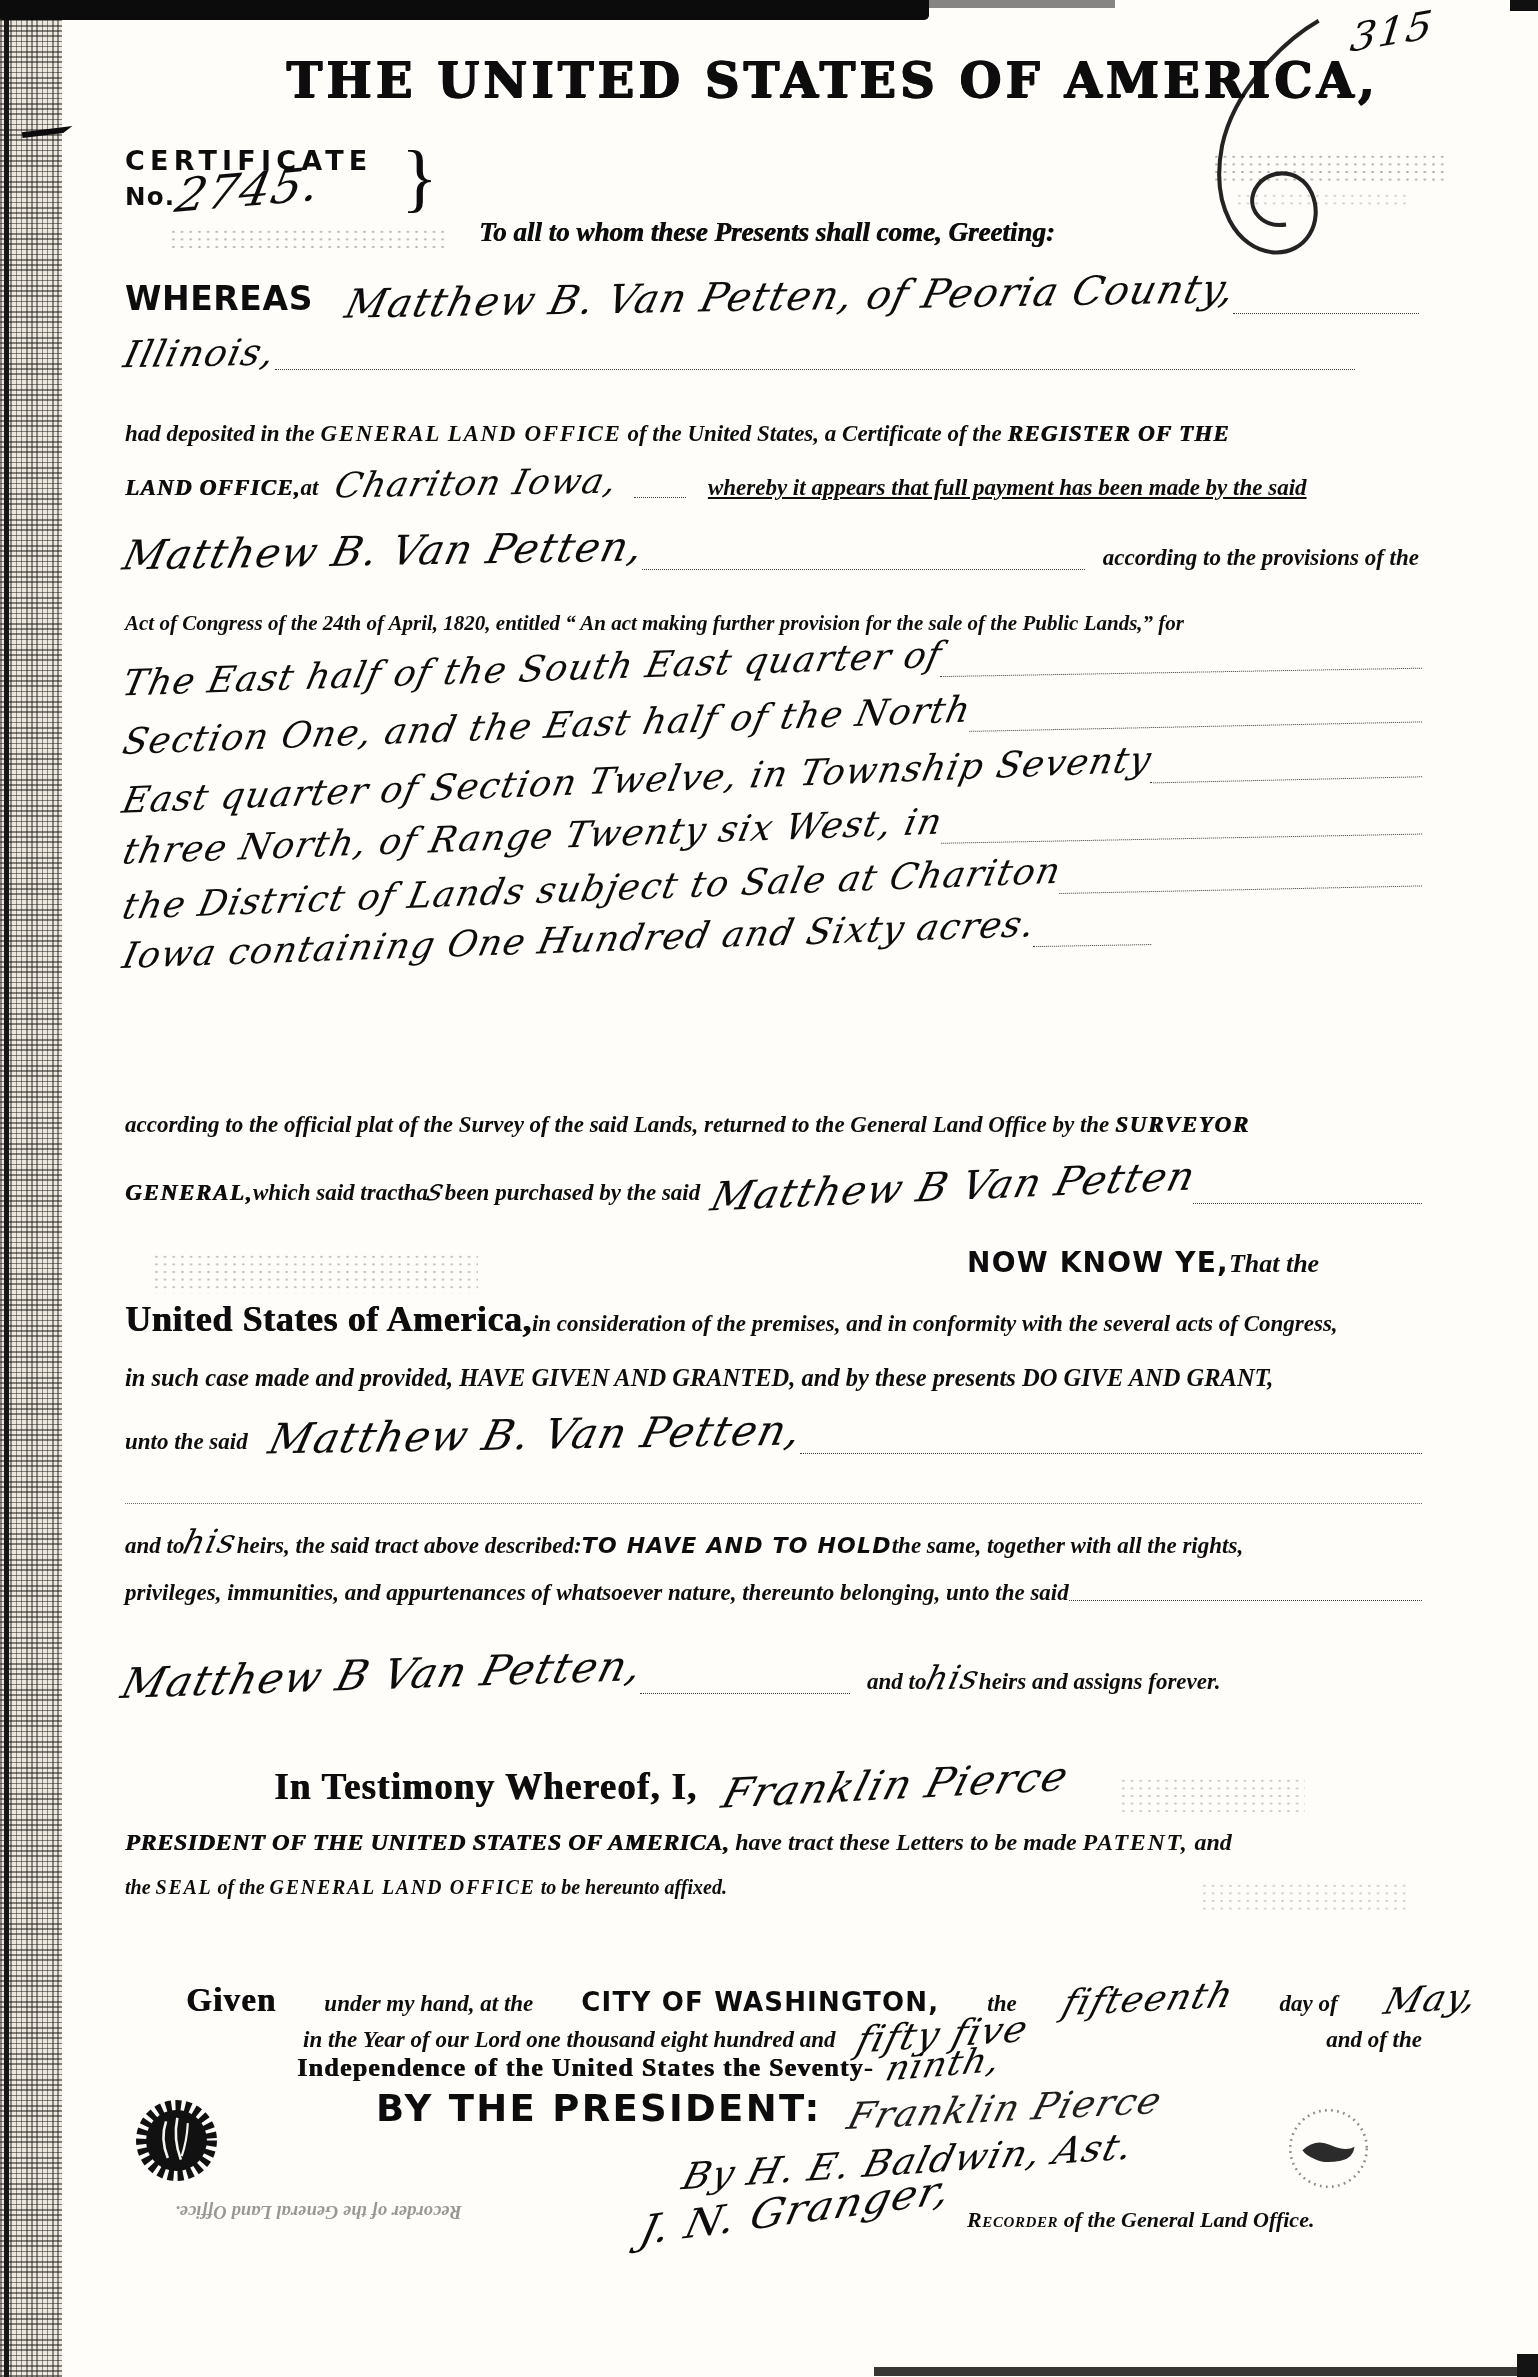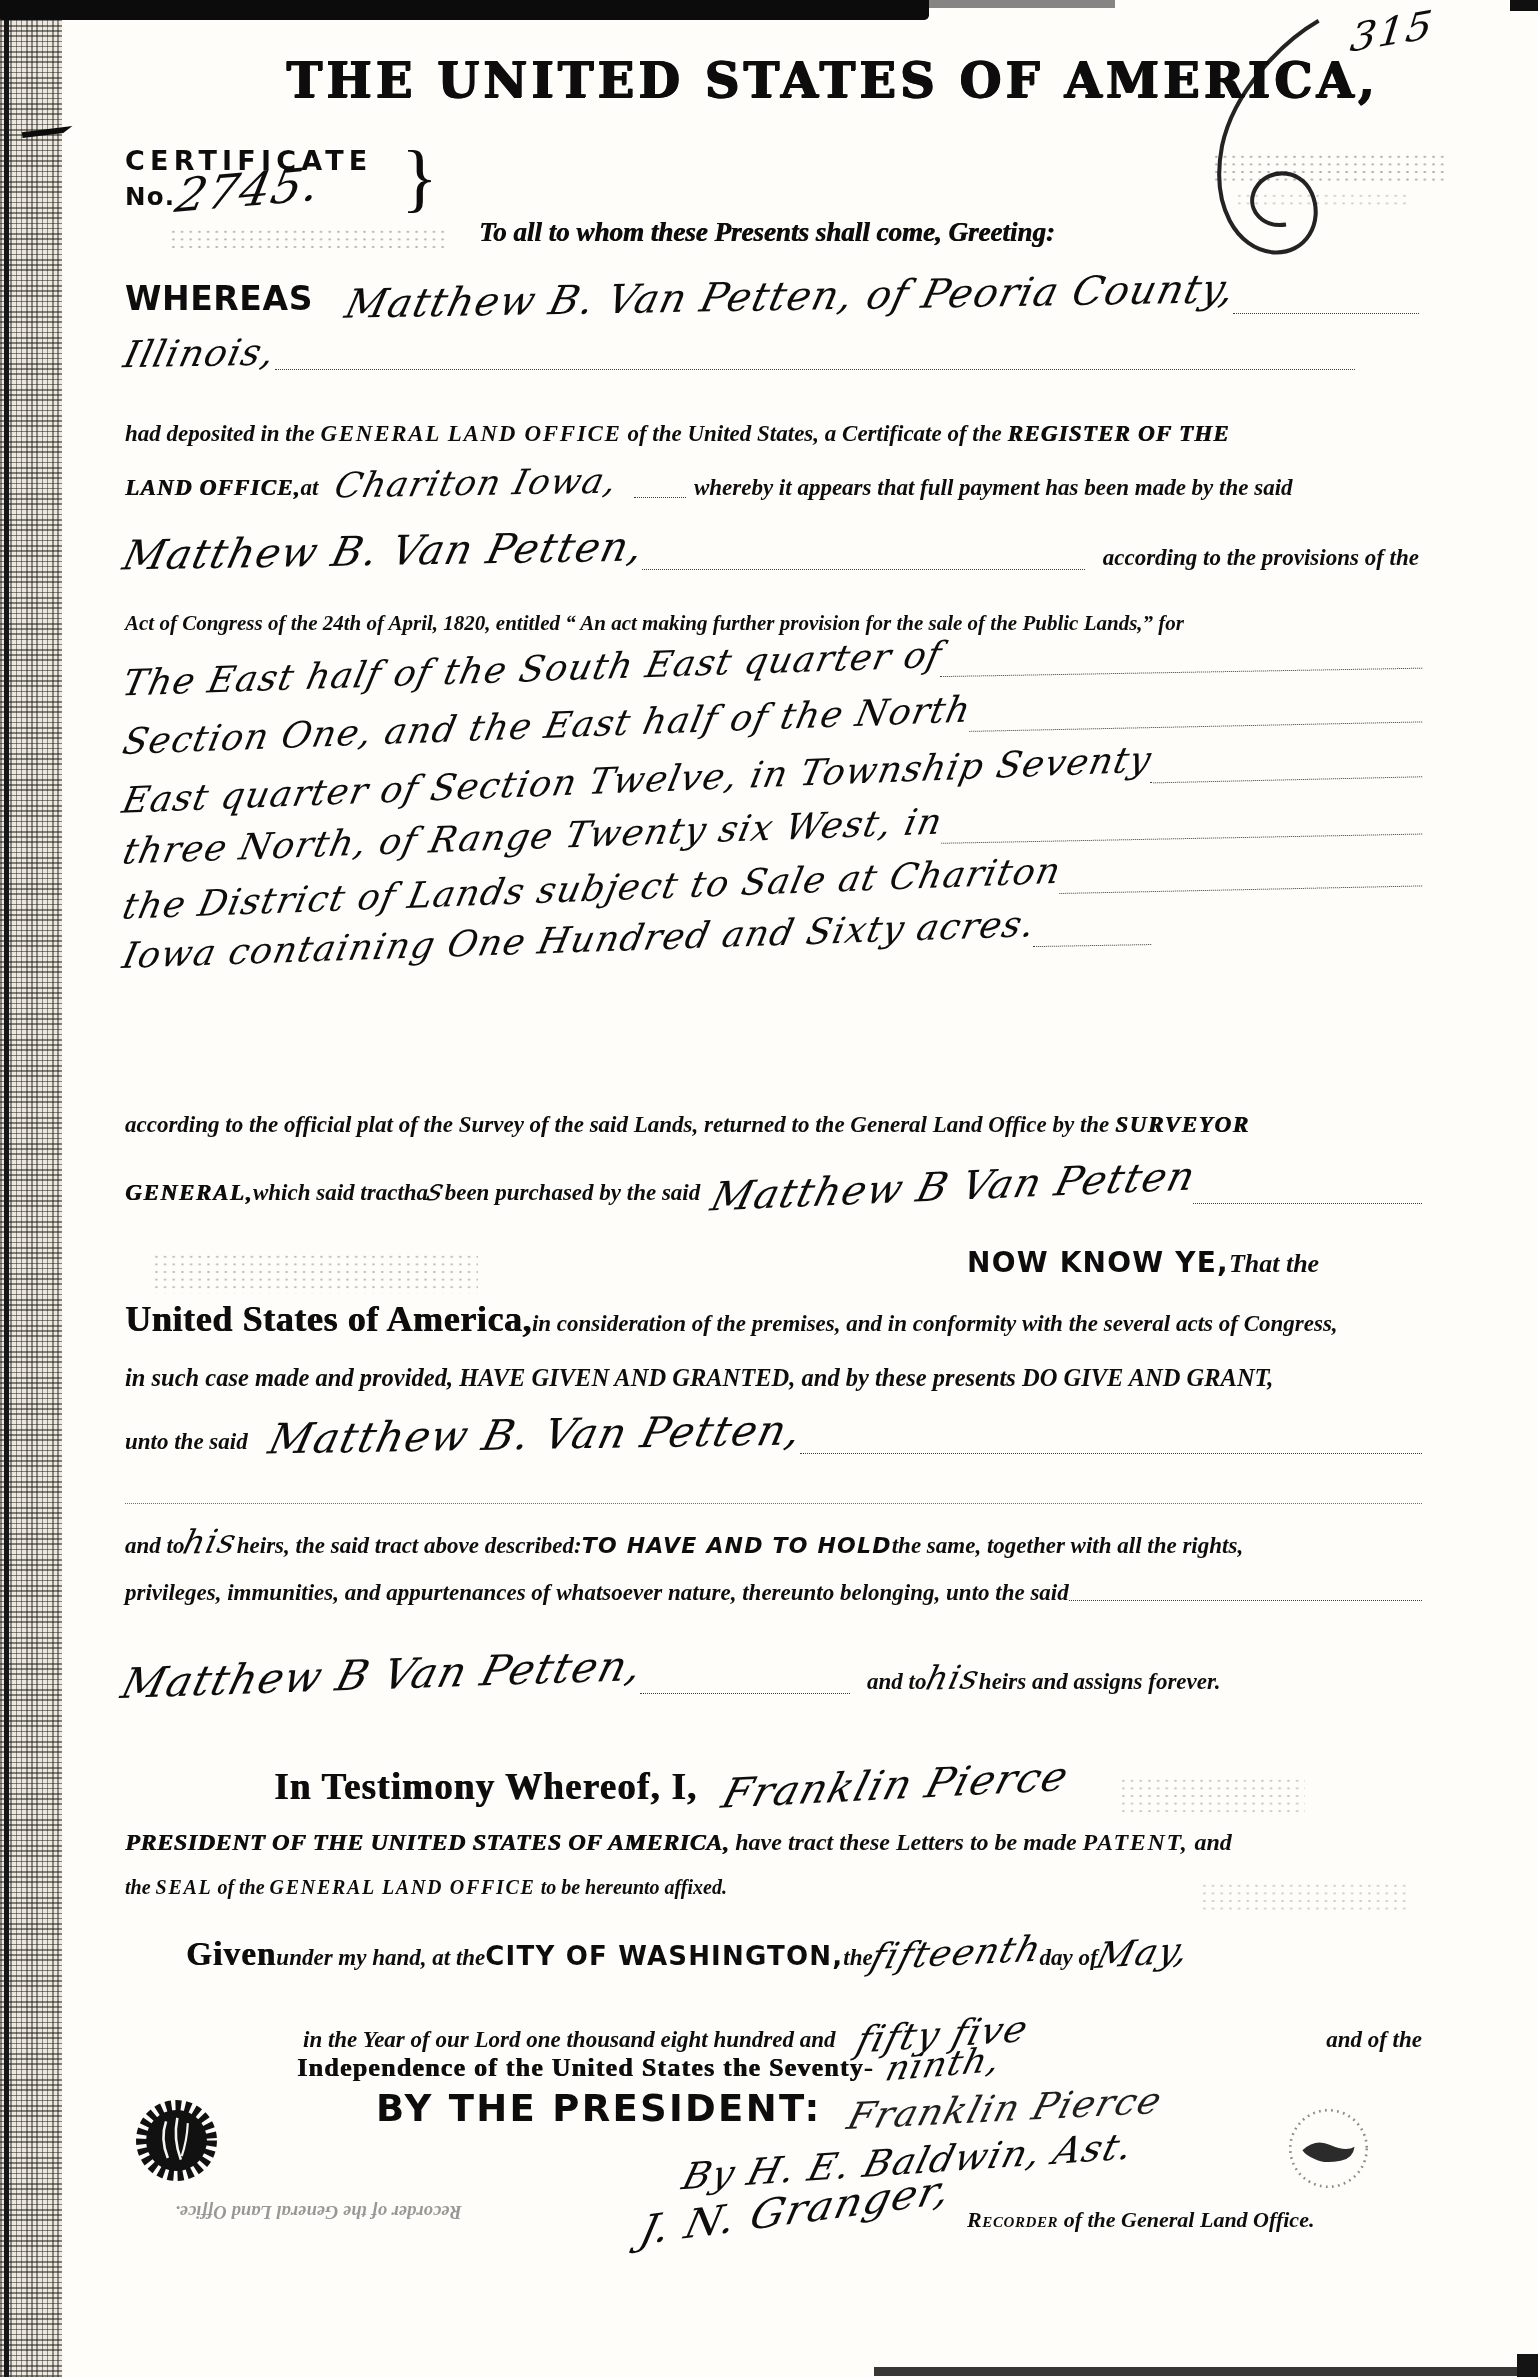--- a/index.html
+++ b/index.html
@@ -80,21 +80,21 @@
   </div>
 
   <div class="print" style="position:absolute;left:125px;top:421px;">
     <span>had deposited in the </span><span class="nw" style="letter-spacing:1.7px;">GENERAL LAND OFFICE</span><span> of the United States, a Certificate of the </span><span class="blk" style="font-style:italic;">REGISTER OF THE</span>
   </div>
   <div class="row" style="left:125px;top:463px;width:1294px;">
     <span class="print blk" style="font-style:italic;">LAND OFFICE,</span>
     <span class="print"> at </span>
     <span class="hand" style="font-size:35px;margin:0 17.5px;">Chariton Iowa,</span>
     <span class="dots" style="max-width:52px;"></span>
-    <span class="print" style="margin-left:8px;">whereby it appears that full payment has been made by the said</span>
+    <span class="print" style="margin-left:22px;text-decoration:underline;">whereby it appears that full payment has been made by the said</span>
   </div>
 
   <div class="row" style="left:125px;top:527px;width:1294px;">
     <span class="hand" style="font-size:41px;">Matthew B. Van Petten,</span>
     <span class="dots"></span>
     <span class="print" style="margin-left:17.5px;">according to the provisions of the</span>
   </div>
 
   <div class="print small" style="position:absolute;left:125px;top:611px;width:1299px;">Act of Congress of the 24th of April, 1820, entitled “ An act making further provision for the sale of the Public Lands,” for</div>
 
@@ -182,21 +182,21 @@
   <div class="speck" style="left:1119px;top:1777px;width:186px;height:35px;opacity:.35;"></div>
 
   <div class="print" style="position:absolute;left:125px;top:1829px;font-size:24px;">
     <span class="blk" style="font-style:italic;letter-spacing:0.6px;">PRESIDENT OF THE UNITED STATES OF AMERICA,</span><span> have tract these Letters to be made </span><span style="letter-spacing:1.7px;">PATENT,</span><span> and</span>
   </div>
   <div class="print" style="position:absolute;left:125px;top:1876px;font-size:20px;">
     <span>the </span><span style="letter-spacing:1.7px;">SEAL</span><span> of the </span><span style="letter-spacing:1.7px;">GENERAL LAND OFFICE</span><span> to be hereunto affixed.</span>
   </div>
   <div class="speck" style="left:1200px;top:1882px;width:210px;height:29px;opacity:.3;"></div>
 
-  <div class="row" style="left:186px;top:1932px;">
+  <div class="row" style="left:186px;top:1978px;gap:48px;">
     <span class="blk" style="font-size:33px;">Given</span>
     <span class="print"> under my hand, at the </span>
     <span class="slab" style="font-size:26px;">CITY OF WASHINGTON,</span>
     <span class="print"> the </span>
     <span class="hand" style="font-size:36px;transform:skewX(-18deg) rotate(-3deg);">fifteenth</span>
     <span class="print"> day of </span>
     <span class="hand" style="font-size:36px;transform:skewX(-18deg) rotate(-4deg);">May,</span>
   </div>
   <div class="row" style="left:303px;top:1990px;width:1119px;margin-top:23px;">
     <span class="print">in the Year of our Lord one thousand eight hundred and </span>

